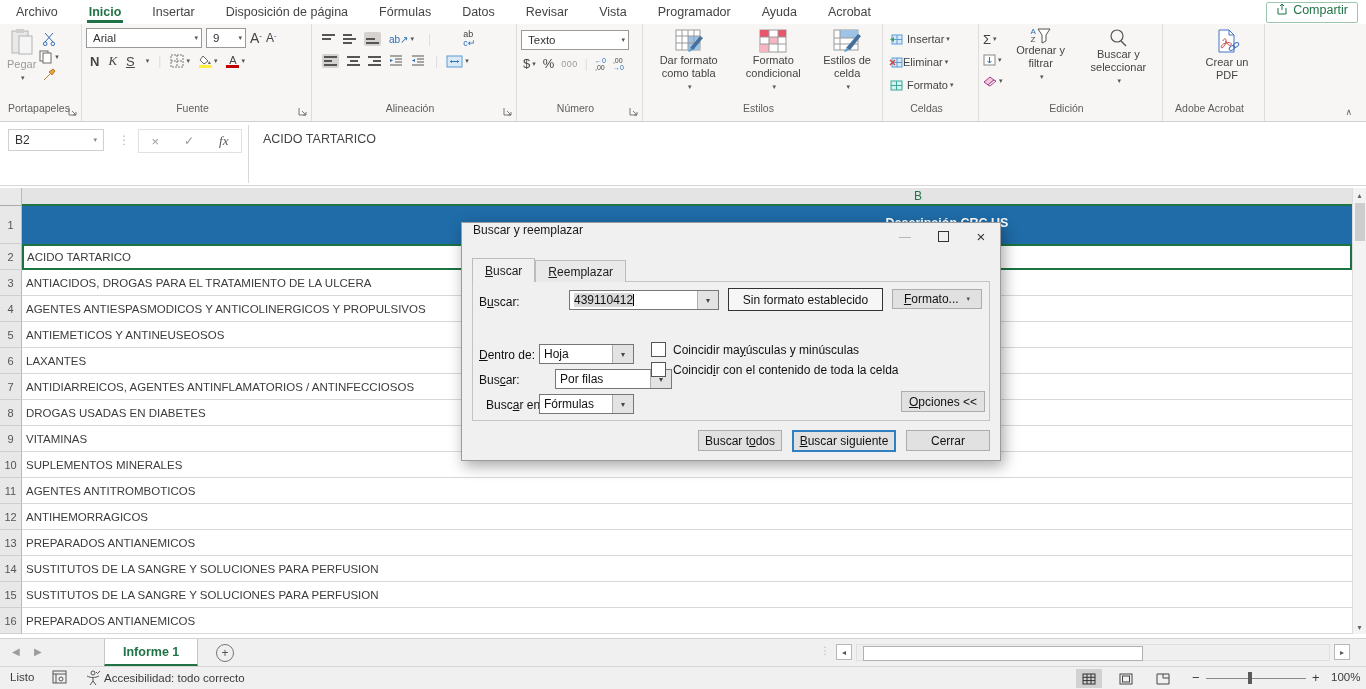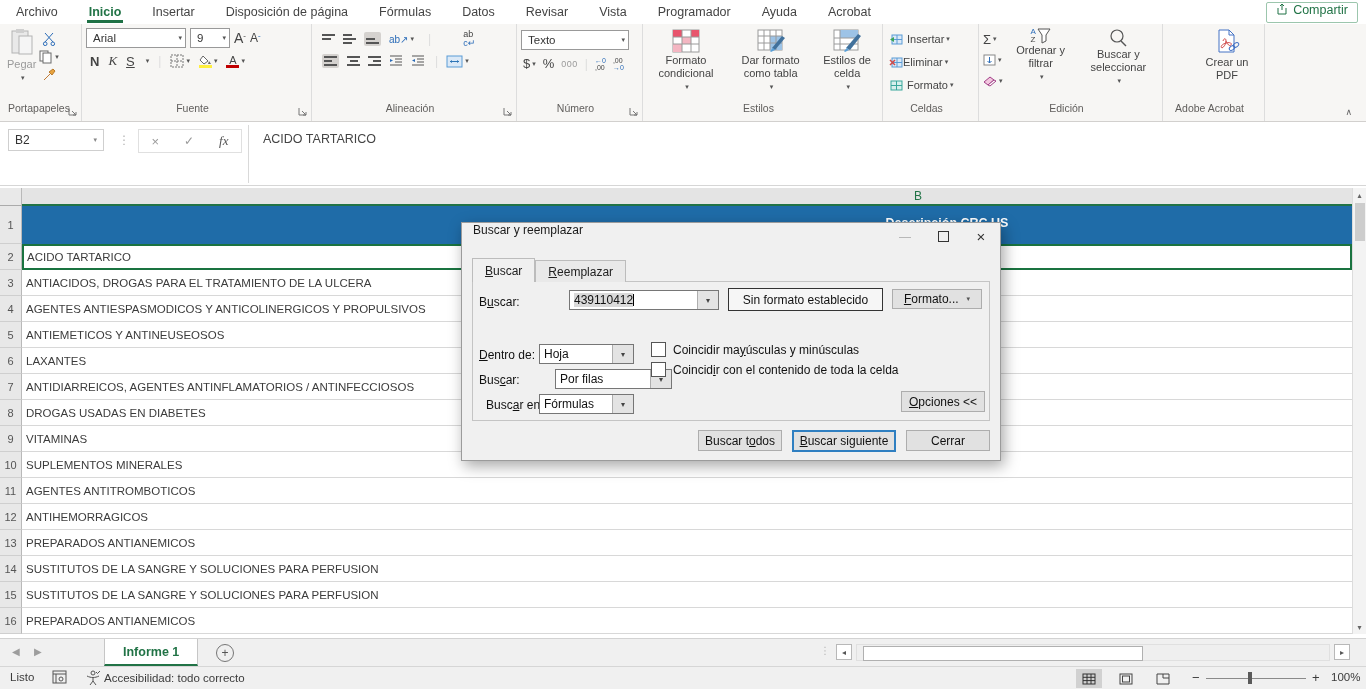--- a/index.html
+++ b/index.html
@@ -154,21 +154,21 @@
         <span class="launcher"><svg width="9" height="9" viewBox="0 0 9 9">
               <path d="M1 1v7h7" fill="none" stroke="#777"></path>
               <path d="M4 4l4 4M8 5v3H5" fill="none" stroke="#777"></path>
             </svg></span>
       </div>
     </div>
 
     <div class="rgroup" style="width:230px">
       <div style="display:flex;flex-direction:column;gap:5px;flex:1">
         <div style="display:flex;gap:4px;align-items:center">
-          <span class="fcombo" style="width:100px">
+          <span class="fcombo" style="width:116px">
               <span>Arial</span>
               <span class="chev">▾</span>
             </span>
           <span class="fcombo" style="width:40px">
               <span>9</span>
               <span class="chev">▾</span>
             </span>
           <span class="btn" style="font-size:14px">
               <span>A</span>
               <sup style="font-size:8px">ˆ</sup>
@@ -313,41 +313,41 @@
       <div class="rlabel"><span>Número</span>
         <span class="launcher"><svg width="9" height="9" viewBox="0 0 9 9">
               <path d="M1 1v7h7" fill="none" stroke="#777"></path>
               <path d="M4 4l4 4M8 5v3H5" fill="none" stroke="#777"></path>
             </svg></span>
       </div>
     </div>
 
     <div class="rgroup" style="width:240px">
       <div class="rcontent" style="justify-content:center;gap:4px">
+        <div class="bigbtn" style="width:86px">
+          <svg width="30" height="26" viewBox="0 0 30 26">
+              <rect x="2" y="2" width="24" height="20" fill="#fff" stroke="#9a9a9a"></rect>
+              <rect x="14" y="8" width="12" height="14" fill="#9dc3e6"></rect>
+              <path d="M2 8h24M2 15h24M8 2v20M14 2v20M20 2v20" stroke="#9a9a9a"></path>
+              <path d="M16 20L26 8l3 2-10 12z" fill="#41719c"></path>
+              <path d="M14 23l3-3 2 2-4 2z" fill="#5aa0d8"></path>
+            </svg>
+          <span>Dar formato como tabla</span>
+          <span class="chev">▾</span>
+        </div>
         <div class="bigbtn" style="width:80px">
           <svg width="30" height="26" viewBox="0 0 30 26">
               <rect x="2" y="2" width="26" height="22" fill="#fff" stroke="#9a9a9a"></rect>
               <rect x="2" y="2" width="9" height="7" fill="#e8556d"></rect>
               <rect x="11" y="9" width="9" height="7" fill="#f4b6c2"></rect>
               <rect x="2" y="16" width="9" height="8" fill="#f4b6c2"></rect>
               <rect x="20" y="2" width="8" height="7" fill="#e8556d"></rect>
               <path d="M2 9h26M2 16h26M11 2v22M20 2v22" stroke="#9a9a9a"></path>
             </svg>
           <span>Formato condicional</span>
-          <span class="chev">▾</span>
-        </div>
-        <div class="bigbtn" style="width:86px">
-          <svg width="30" height="26" viewBox="0 0 30 26">
-              <rect x="2" y="2" width="24" height="20" fill="#fff" stroke="#9a9a9a"></rect>
-              <rect x="14" y="8" width="12" height="14" fill="#9dc3e6"></rect>
-              <path d="M2 8h24M2 15h24M8 2v20M14 2v20M20 2v20" stroke="#9a9a9a"></path>
-              <path d="M16 20L26 8l3 2-10 12z" fill="#41719c"></path>
-              <path d="M14 23l3-3 2 2-4 2z" fill="#5aa0d8"></path>
-            </svg>
-          <span>Dar formato como tabla</span>
           <span class="chev">▾</span>
         </div>
         <div class="bigbtn" style="width:62px">
           <svg width="30" height="26" viewBox="0 0 30 26">
               <rect x="2" y="2" width="24" height="20" fill="#fff" stroke="#9a9a9a"></rect>
               <rect x="8" y="2" width="18" height="8" fill="#9dc3e6"></rect>
               <path d="M2 10h24M8 2v20M2 16h24" stroke="#9a9a9a"></path>
               <path d="M14 20L26 6l3 2-11 14z" fill="#41719c"></path>
               <path d="M12 23l3-3 2 2-4 2z" fill="#5aa0d8"></path>
             </svg>

